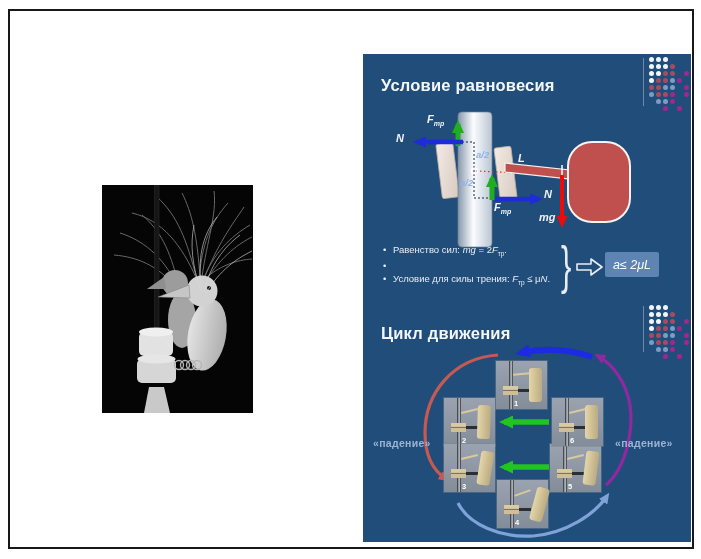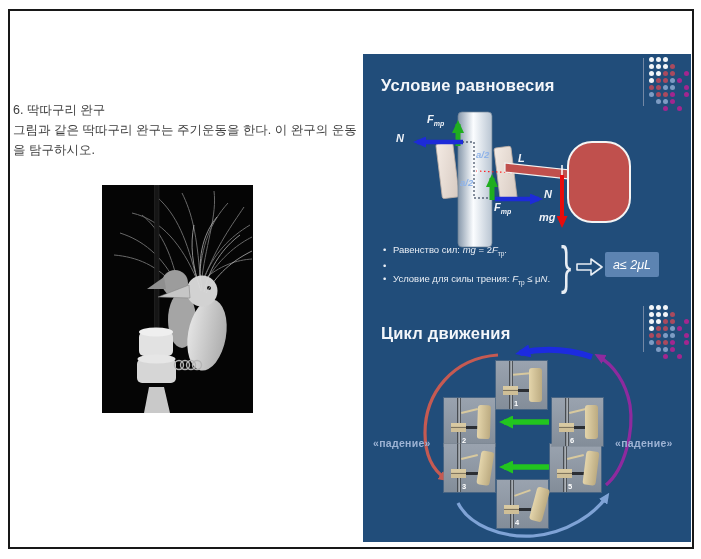--- a/index.html
+++ b/index.html
@@ -57,24 +57,20 @@
 
   .fall-label{color:#9db3d4;font-size:10.5px;font-weight:bold;letter-spacing:.3px;}
 </style>
 </head>
 <body>
 
 <div id="canvas">
 
   <div class="abs page"></div>
 
-  <div class="abs problem">
-    <div>6. 딱따구리 완구</div>
-    <div>그림과 같은 딱따구리 완구는 주기운동을 한다. 이 완구의 운동을 탐구하시오.</div>
-  </div>
 
   <svg class="abs" style="left:102px;top:185px;" width="151" height="228" viewBox="0 0 151 228">
     <defs>
       <linearGradient id="birdg" x1="0" y1="0" x2="1" y2="0">
         <stop offset="0" stop-color="#e3e3e3"></stop>
           <stop offset="1" stop-color="#aeaeae"></stop>
       </linearGradient>
     </defs>
     <rect x="0" y="0" width="151" height="228" fill="#050505"></rect>
 

